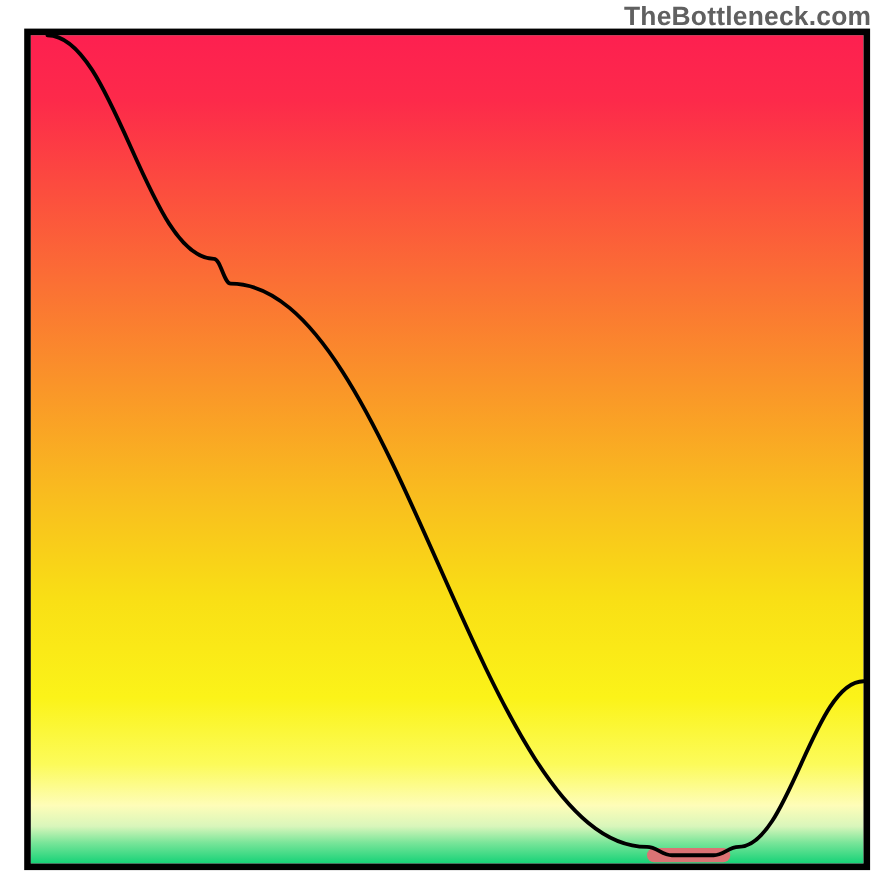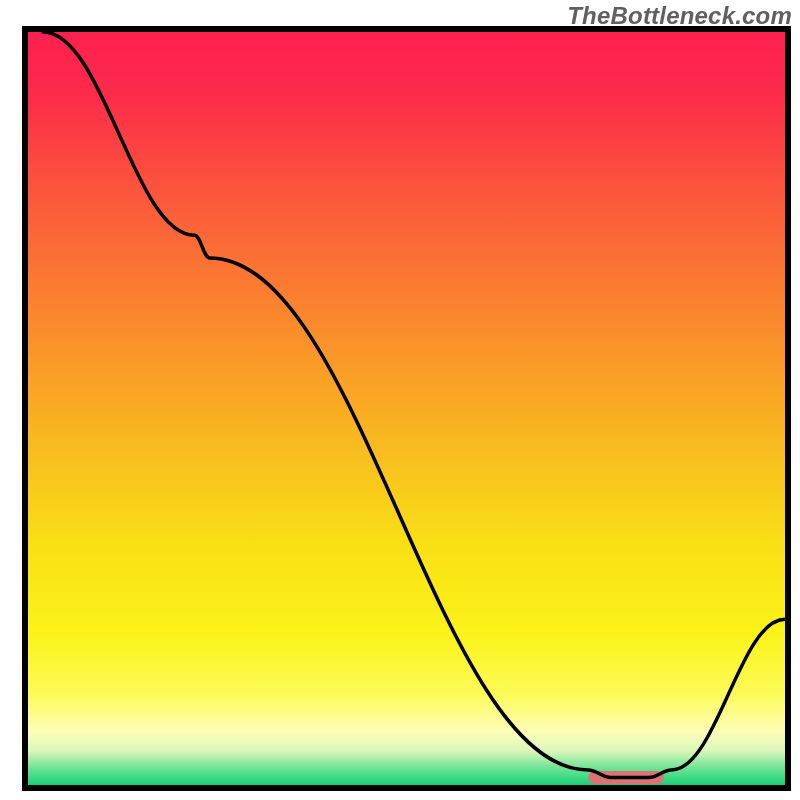--- a/index.html
+++ b/index.html
@@ -7,21 +7,20 @@
     padding: 0;
     width: 800px;
     height: 800px;
     background: #ffffff;
     font-family: Arial, Helvetica, sans-serif;
   }
   .container {
     position: relative;
     width: 800px;
     height: 628px;
-    font-style: italic;
   }
   .watermark {
     position: absolute;
     top: 2px;
     right: 8px;
     font-size: 24px;
     font-weight: 600;
     color: #606060;
     letter-spacing: 0.2px;
   }

